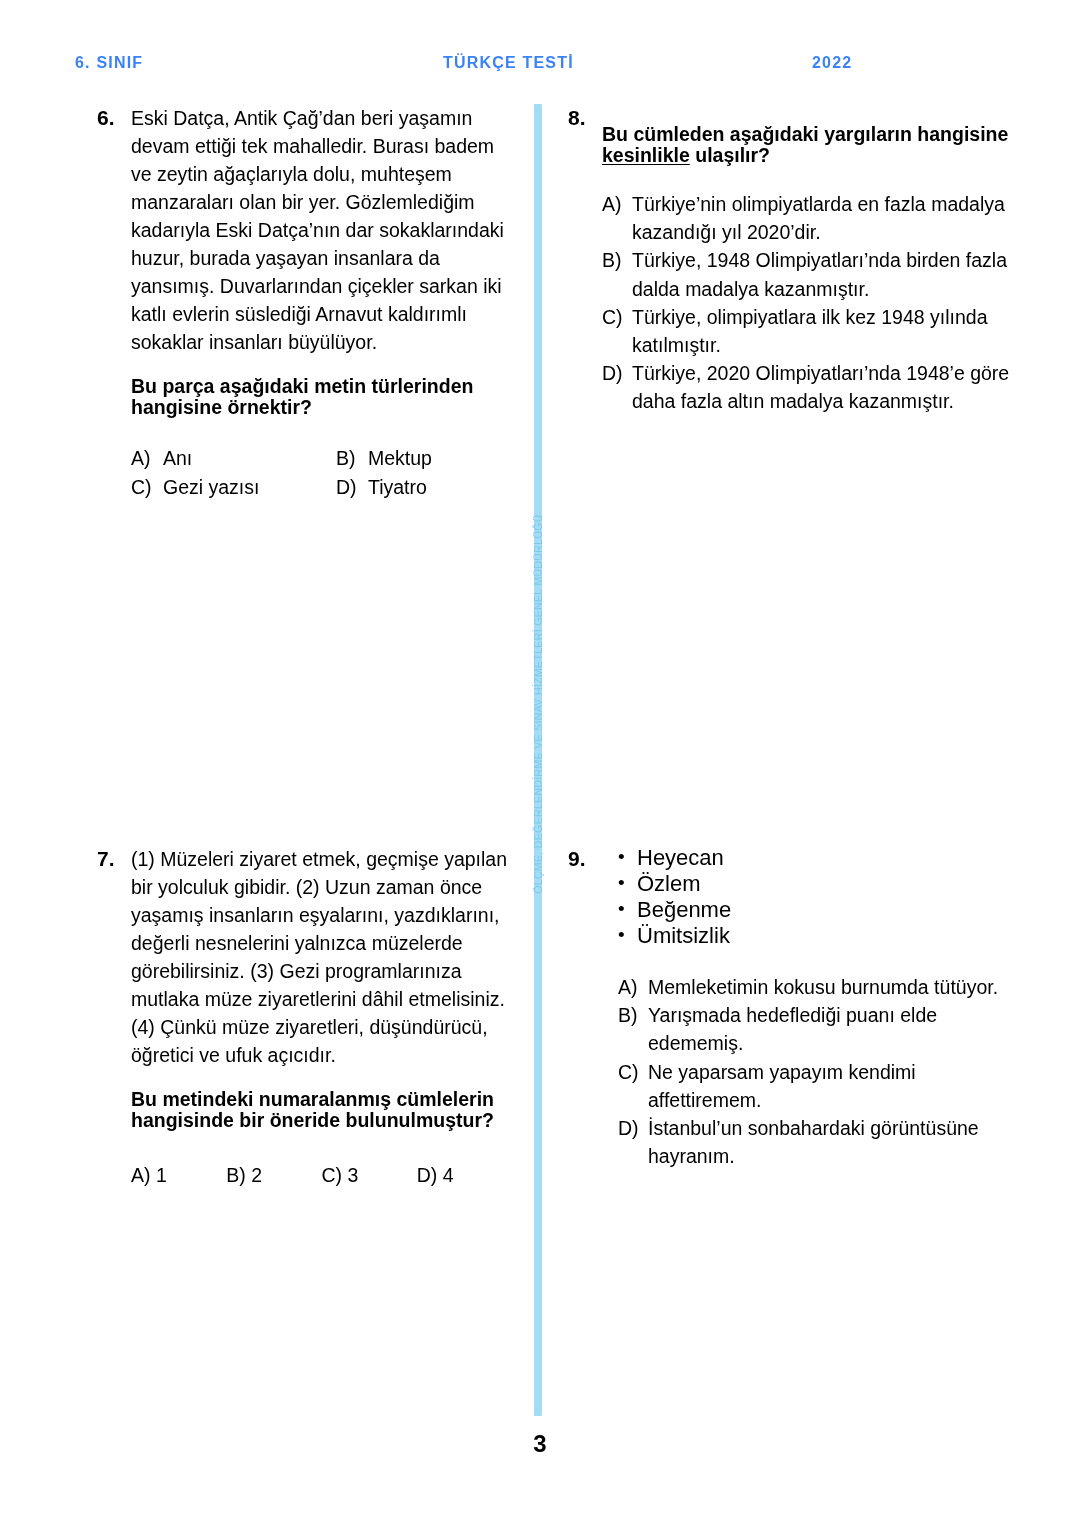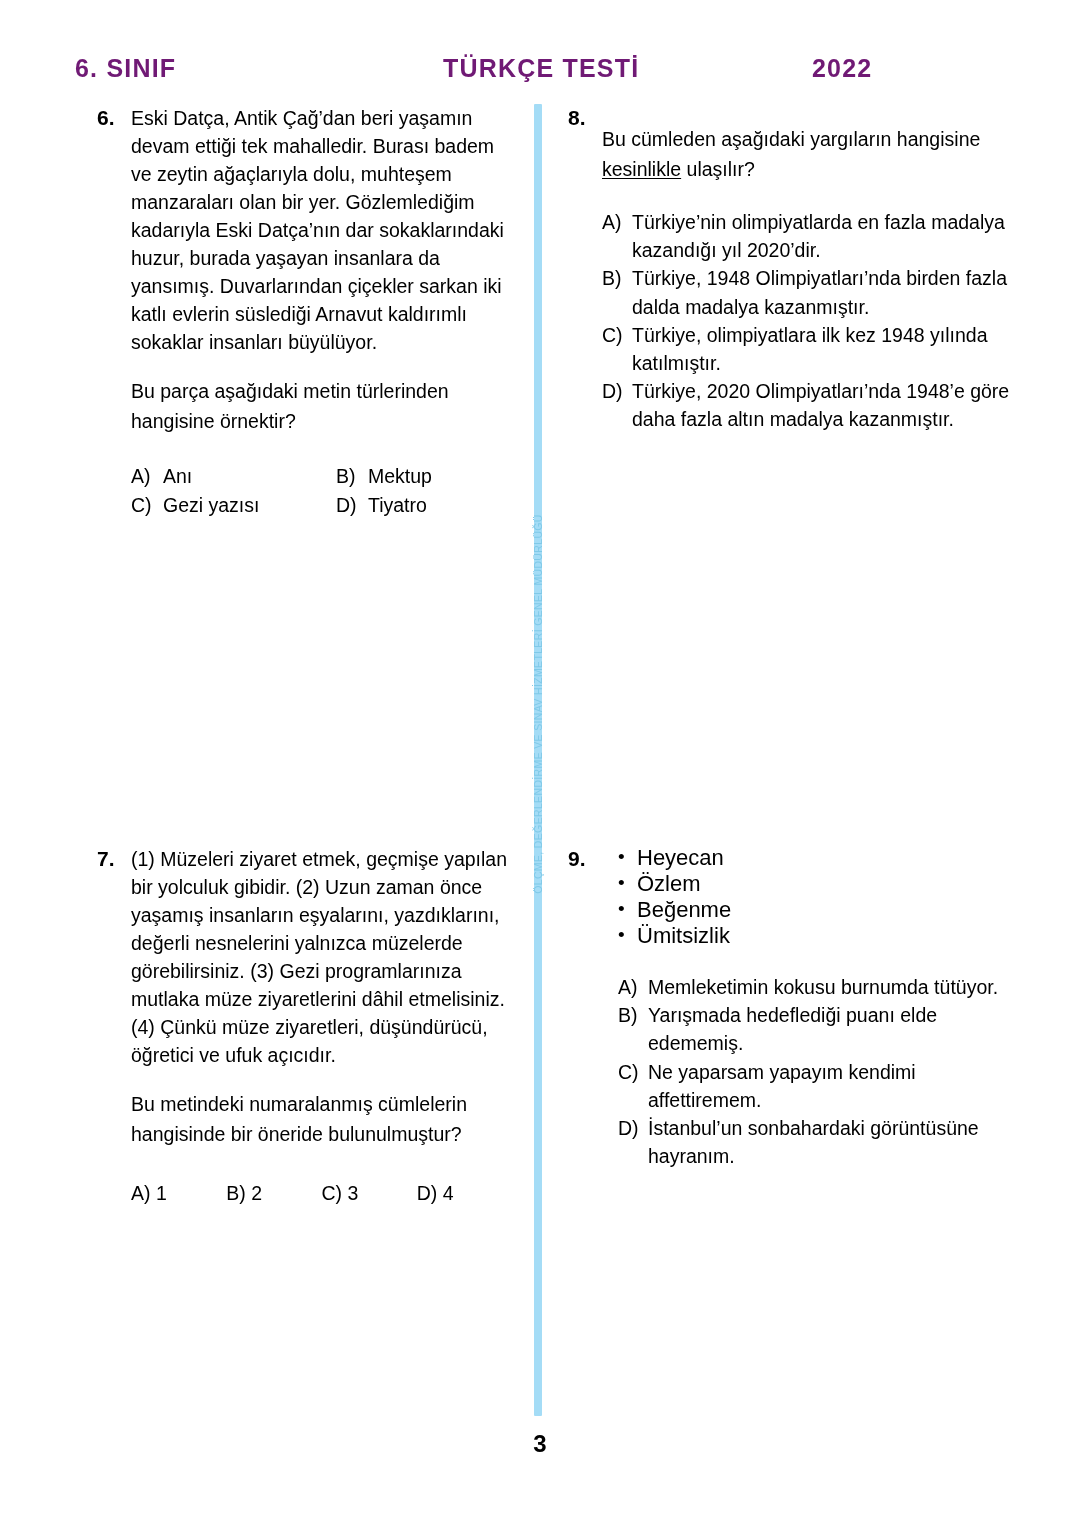--- a/index.html
+++ b/index.html
@@ -20,23 +20,23 @@
   
   .header {
     position: absolute;
     top: 54px;
     left: 0;
     width: 1080px;
     height: 34px;
   }
   .header-item {
     position: absolute;
-    color: #701a75;
+    color: #3b82f6;
     font-weight: bold;
-    font-size: 25px;
+    font-size: 16px;
     letter-spacing: 1.2px;
     white-space: nowrap;
   }
   .header-grade { left: 75px; top: 0; }
   .header-title { left: 443px; top: 0; }
   .header-year  { left: 812px; top: 0; }
 
   
   .divider {
     position: absolute;
@@ -111,23 +111,23 @@
 
   .q-body { flex: 1 1 auto; }
 
   .stem {
     font-size: 19.5px;
     line-height: 28px;
     text-align: left;
   }
 
   .prompt {
-    font-weight: normal;
-    font-size: 19.5px;
-    line-height: 30px;
+    font-weight: bold;
+    font-size: 19.5px;
+    line-height: 21px;
     margin-top: 20px;
   }
   .prompt u { text-decoration: underline; text-underline-offset: 2px; }
 
   
   .options {
     margin-top: 24px;
     font-size: 19.5px;
     line-height: 28.2px;
   }

